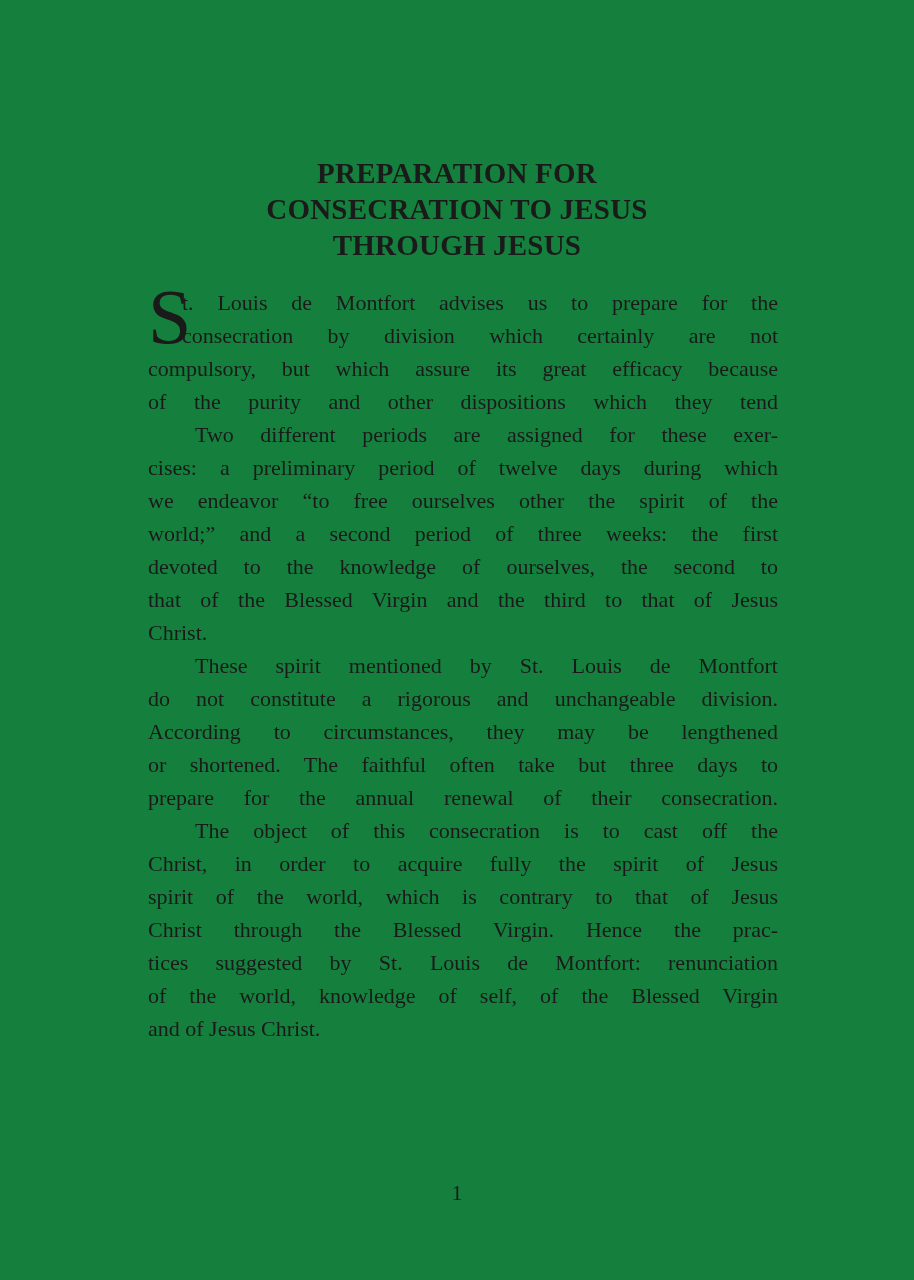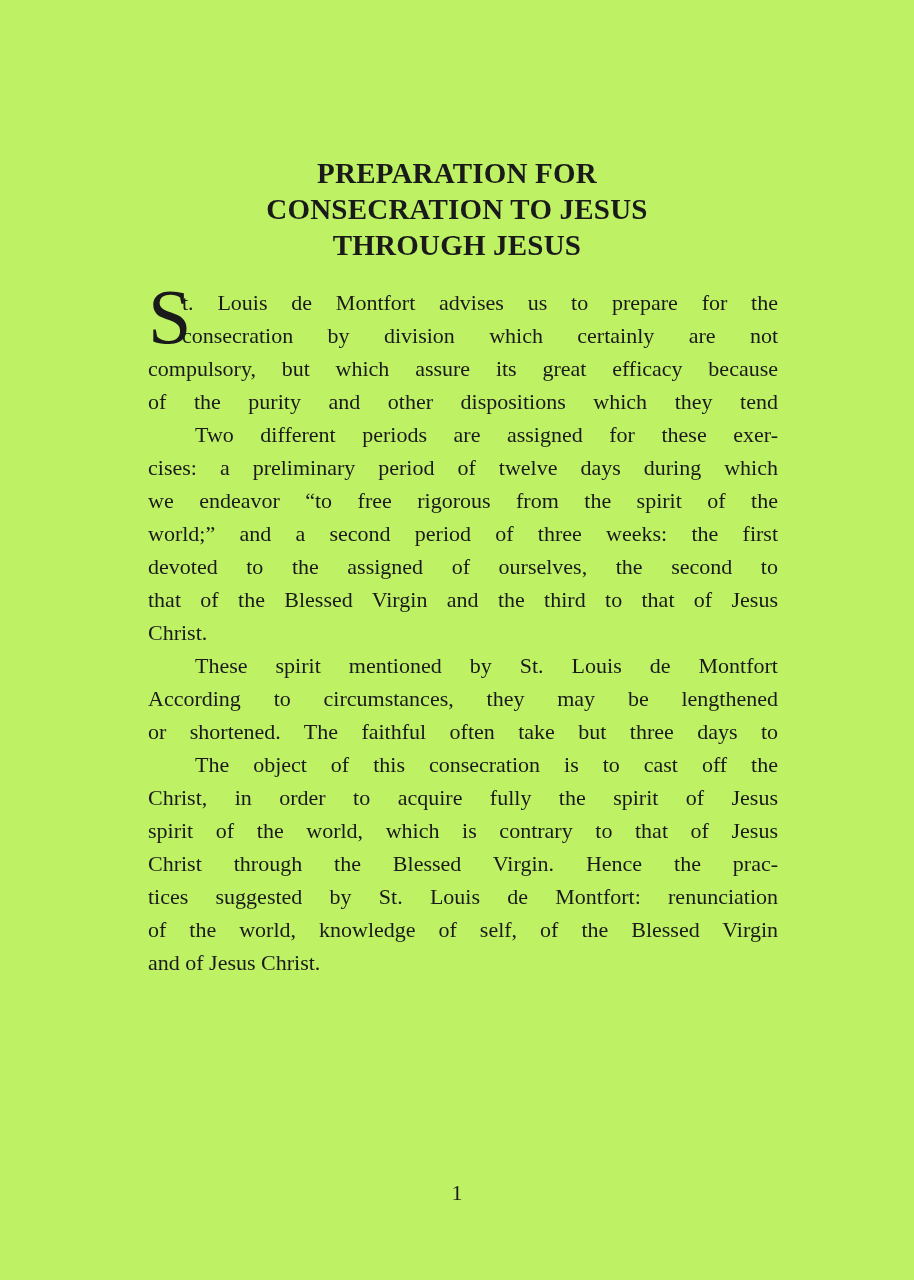--- a/index.html
+++ b/index.html
@@ -12,21 +12,21 @@
       height: 1280px;
       position: relative;
       overflow: hidden;
       font-family: "Liberation Serif", "DejaVu Serif", serif;
       color: #1a1a1a;
     }
     .page {
       position: absolute;
       left: 0; top: 0;
       width: 914px; height: 1280px;
-      background: #bef264;
+      background: #15803d;
     }
     .title {
       position: absolute;
       left: 0; width: 914px;
       top: 155px;
       text-align: center;
       font-weight: bold;
       font-size: 29px;
       line-height: 36px;
       letter-spacing: 0.2px;
@@ -88,31 +88,33 @@
     <div>
       <span class="line dropcap-pad">t. Louis de Montfort advises us to prepare for the</span>
       <span class="line dropcap-pad">consecration by division which certainly are not</span>
       <span class="line">compulsory, but which assure its great efficacy because</span>
       <span class="line">of the purity and other dispositions which they tend</span>
     </div>
 
     <div>
       <span class="line indent">Two different periods are assigned for these exer-</span>
       <span class="line">cises: a preliminary period of twelve days during which</span>
-      <span class="line">we endeavor “to free rigorous from the spirit of the</span>
+      <span class="line">we endeavor “to free ourselves other the spirit of the</span>
       <span class="line">world;” and a second period of three weeks: the first</span>
-      <span class="line">devoted to the assigned of ourselves, the second to</span>
+      <span class="line">devoted to the knowledge of ourselves, the second to</span>
       <span class="line">that of the Blessed Virgin and the third to that of Jesus</span>
       <span class="line last">Christ.</span>
     </div>
 
     <div>
       <span class="line indent">These spirit mentioned by St. Louis de Montfort</span>
+      <span class="line">do not constitute a rigorous and unchangeable division.</span>
       <span class="line">According to circumstances, they may be lengthened</span>
       <span class="line">or shortened. The faithful often take but three days to</span>
+      <span class="line">prepare for the annual renewal of their consecration.</span>
     </div>
 
     <div>
       <span class="line indent">The object of this consecration is to cast off the</span>
       <span class="line">Christ, in order to acquire fully the spirit of Jesus</span>
       <span class="line">spirit of the world, which is contrary to that of Jesus</span>
       <span class="line">Christ through the Blessed Virgin. Hence the prac-</span>
       <span class="line">tices suggested by St. Louis de Montfort: renunciation</span>
       <span class="line">of the world, knowledge of self, of the Blessed Virgin</span>
       <span class="line last">and of Jesus Christ.</span>

